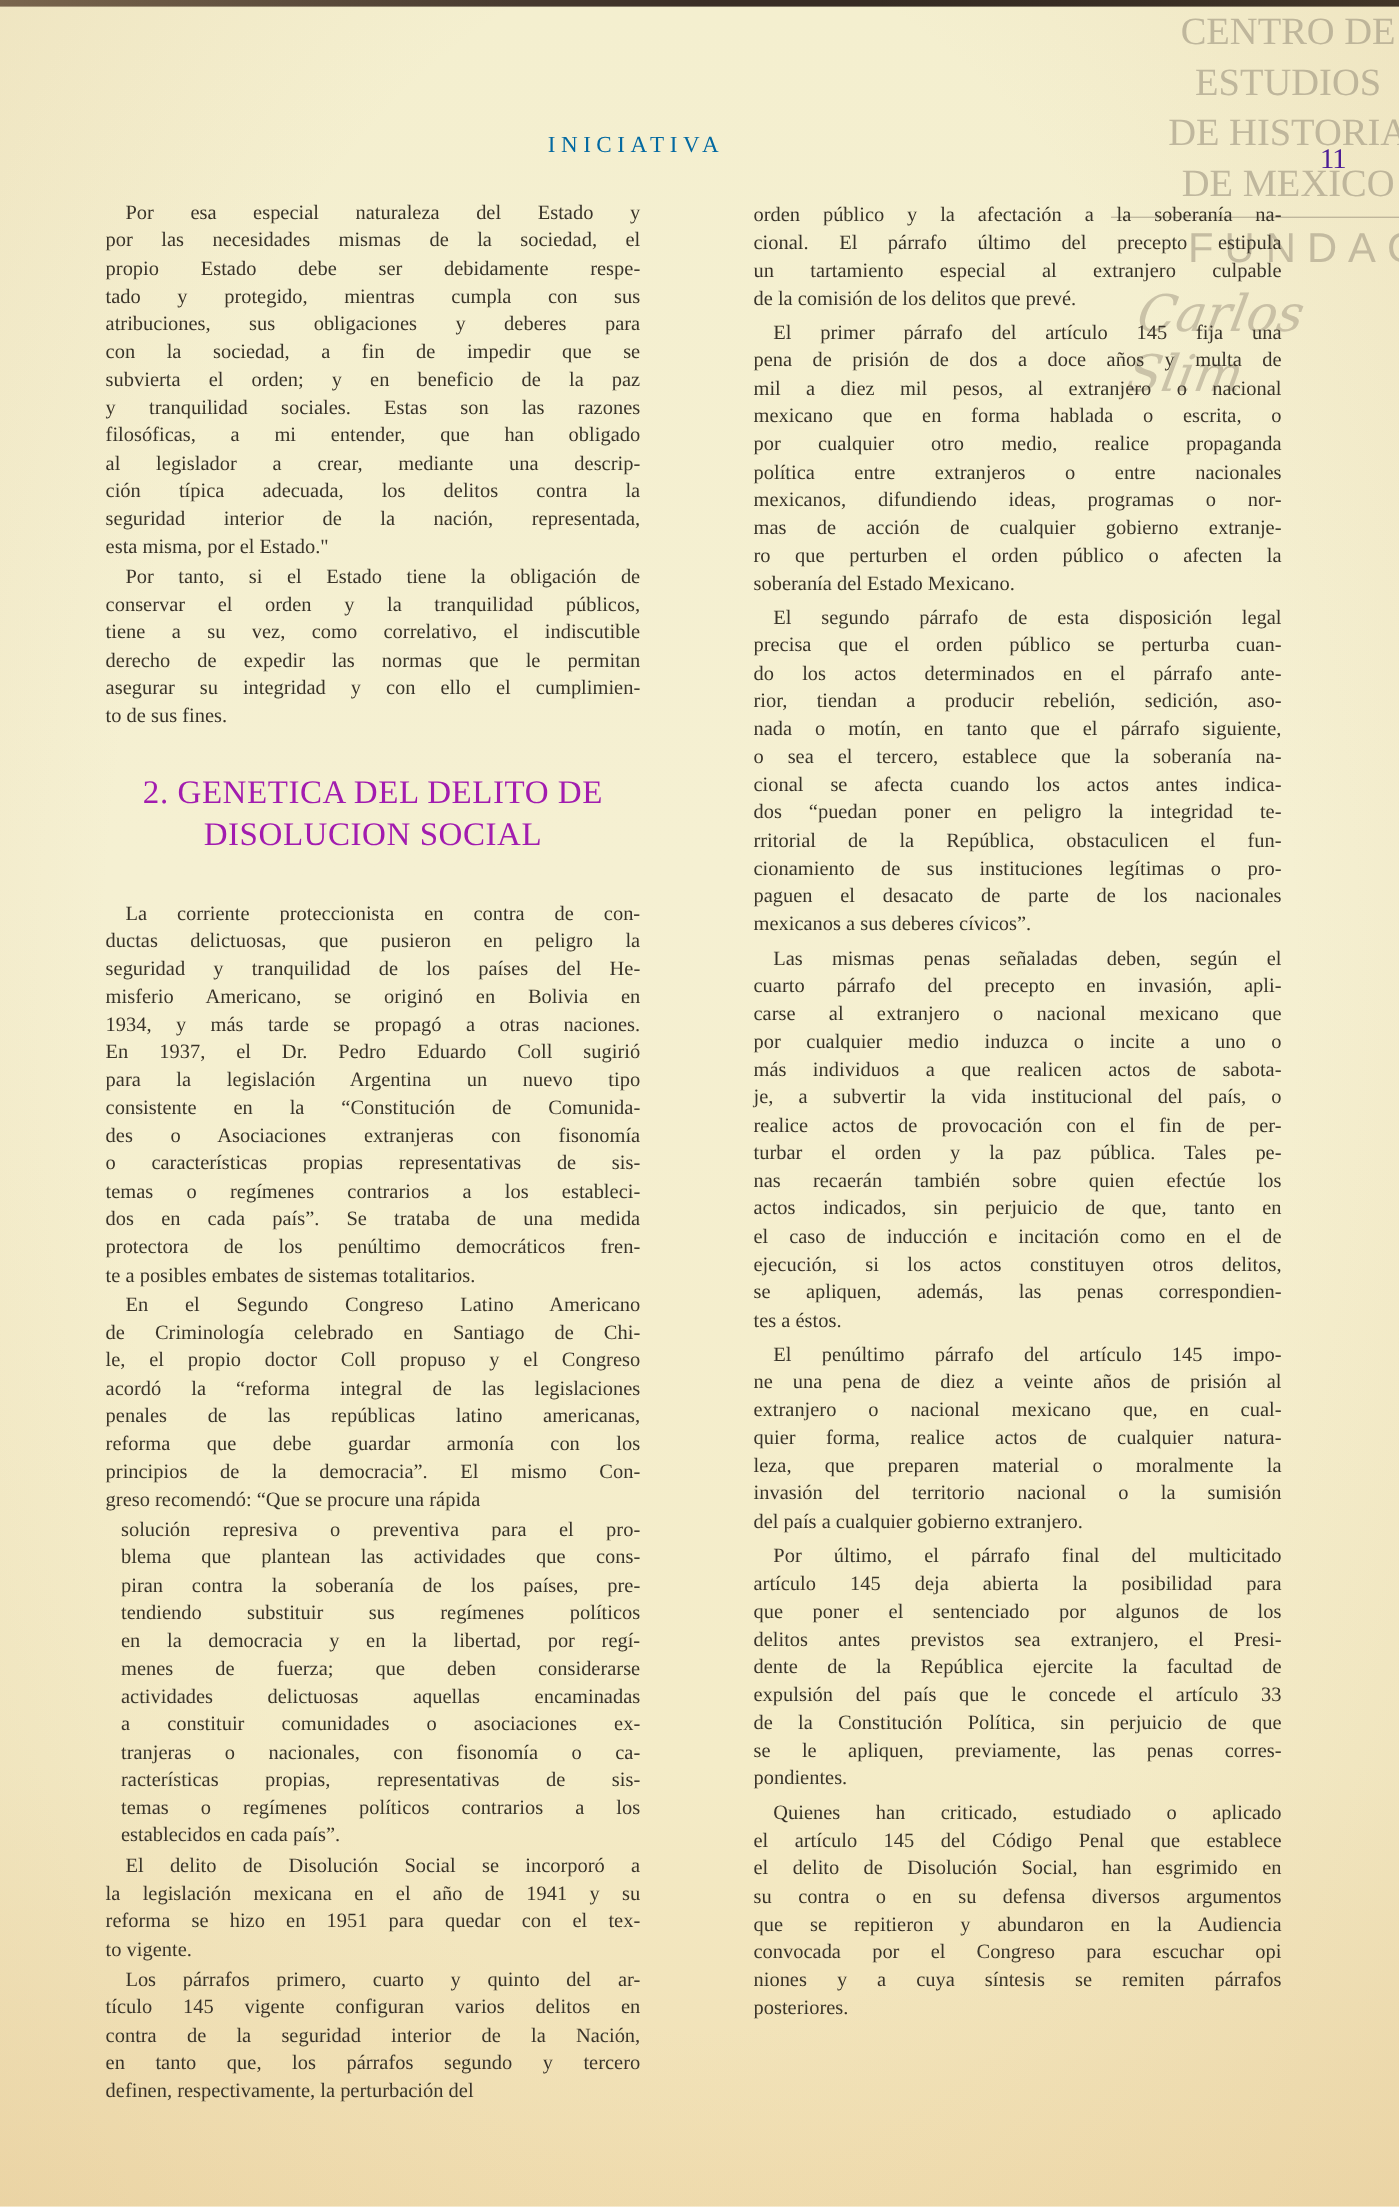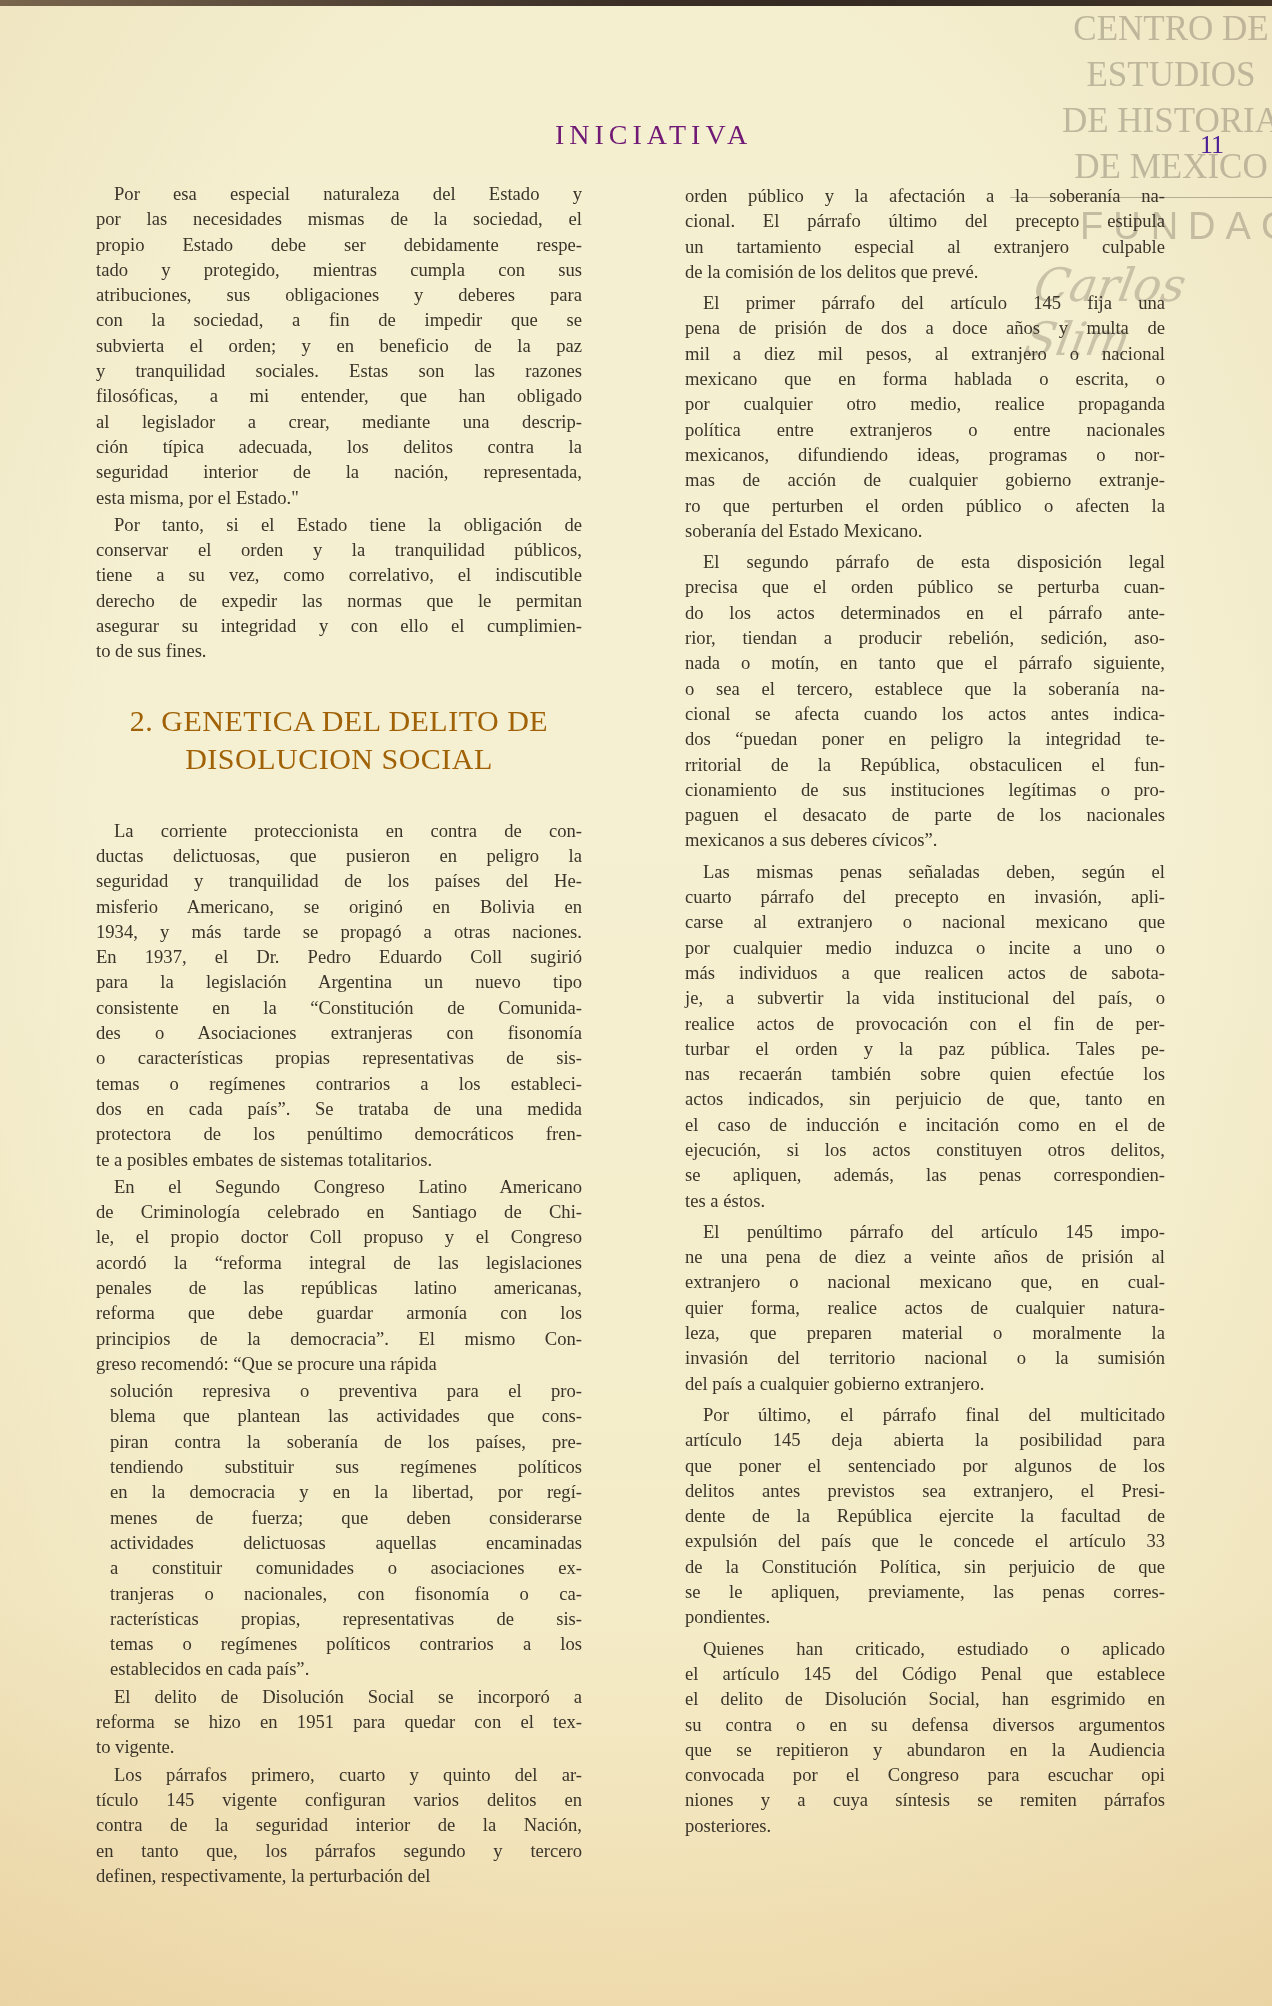--- a/index.html
+++ b/index.html
@@ -11,22 +11,22 @@
   }
   .topband {
     position: absolute; left: 0; top: 0; width: 1272px; height: 6px;
     background: linear-gradient(90deg, #6b5a48, #3a2e26 50%, #2a221c);
   }
   .vignette {
     position: absolute; inset: 0; pointer-events: none;
     background: radial-gradient(ellipse at 50% 45%, rgba(255,255,240,0) 60%, rgba(210,170,110,0.18) 100%);
   }
   .running-head {
-    position: absolute; left: 555px; top: 119px;
-    font-size: 28px; letter-spacing: 5px; color: #701a75;
+    position: absolute; left: 498px; top: 119px;
+    font-size: 21px; letter-spacing: 5px; color: #0369a1;
   }
   .page-number {
     position: absolute; left: 1200px; top: 130px;
     font-size: 26px; color: #4c1d95; letter-spacing: -1px;
   }
   .watermark {
     position: absolute; left: 1040px; top: 6px; width: 262px;
     text-align: center; color: rgba(150,140,120,0.55);
     font-family: "Liberation Serif", serif; font-size: 35px; line-height: 46px;
   }
@@ -50,21 +50,21 @@
   .line {
     display: block; height: 25.3px; line-height: 25.3px; white-space: nowrap;
     text-align: justify; text-align-last: justify;
   }
   .line.last { text-align-last: left; }
   .line.indent { padding-left: 18px; }
   .line.quote-indent { padding-left: 14px; }
   .para { margin-bottom: 2px; }
   .section-heading {
     margin: 38px 0 40px 0; text-align: center;
-    font-size: 30px; line-height: 38px; letter-spacing: 0.5px; color: #a16207;
+    font-size: 30px; line-height: 38px; letter-spacing: 0.5px; color: #a21caf;
   }
   .section-heading span { display: block; }
   .col-right .para { margin-bottom: 6px; }
 </style>
 </head>
 <body>
 
 <div class="topband"></div>
 <div class="vignette"></div>
 
@@ -148,20 +148,21 @@
         <span class="line quote-indent">menes de fuerza; que deben considerarse</span>
         <span class="line quote-indent">actividades delictuosas aquellas encaminadas</span>
         <span class="line quote-indent">a constituir comunidades o asociaciones ex-</span>
         <span class="line quote-indent">tranjeras o nacionales, con fisonomía o ca-</span>
         <span class="line quote-indent">racterísticas propias, representativas de sis-</span>
         <span class="line quote-indent">temas o regímenes políticos contrarios a los</span>
         <span class="line last quote-indent">establecidos en cada país”.</span>
       </div>
       <div class="para">
         <span class="line indent">El delito de Disolución Social se incorporó a</span>
+        <span class="line">la legislación mexicana en el año de 1941 y su</span>
         <span class="line">reforma se hizo en 1951 para quedar con el tex-</span>
         <span class="line last">to vigente.</span>
       </div>
       <div class="para">
         <span class="line indent">Los párrafos primero, cuarto y quinto del ar-</span>
         <span class="line">tículo 145 vigente configuran varios delitos en</span>
         <span class="line">contra de la seguridad interior de la Nación,</span>
         <span class="line">en tanto que, los párrafos segundo y tercero</span>
         <span class="line last">definen, respectivamente, la perturbación del</span>
       </div>

